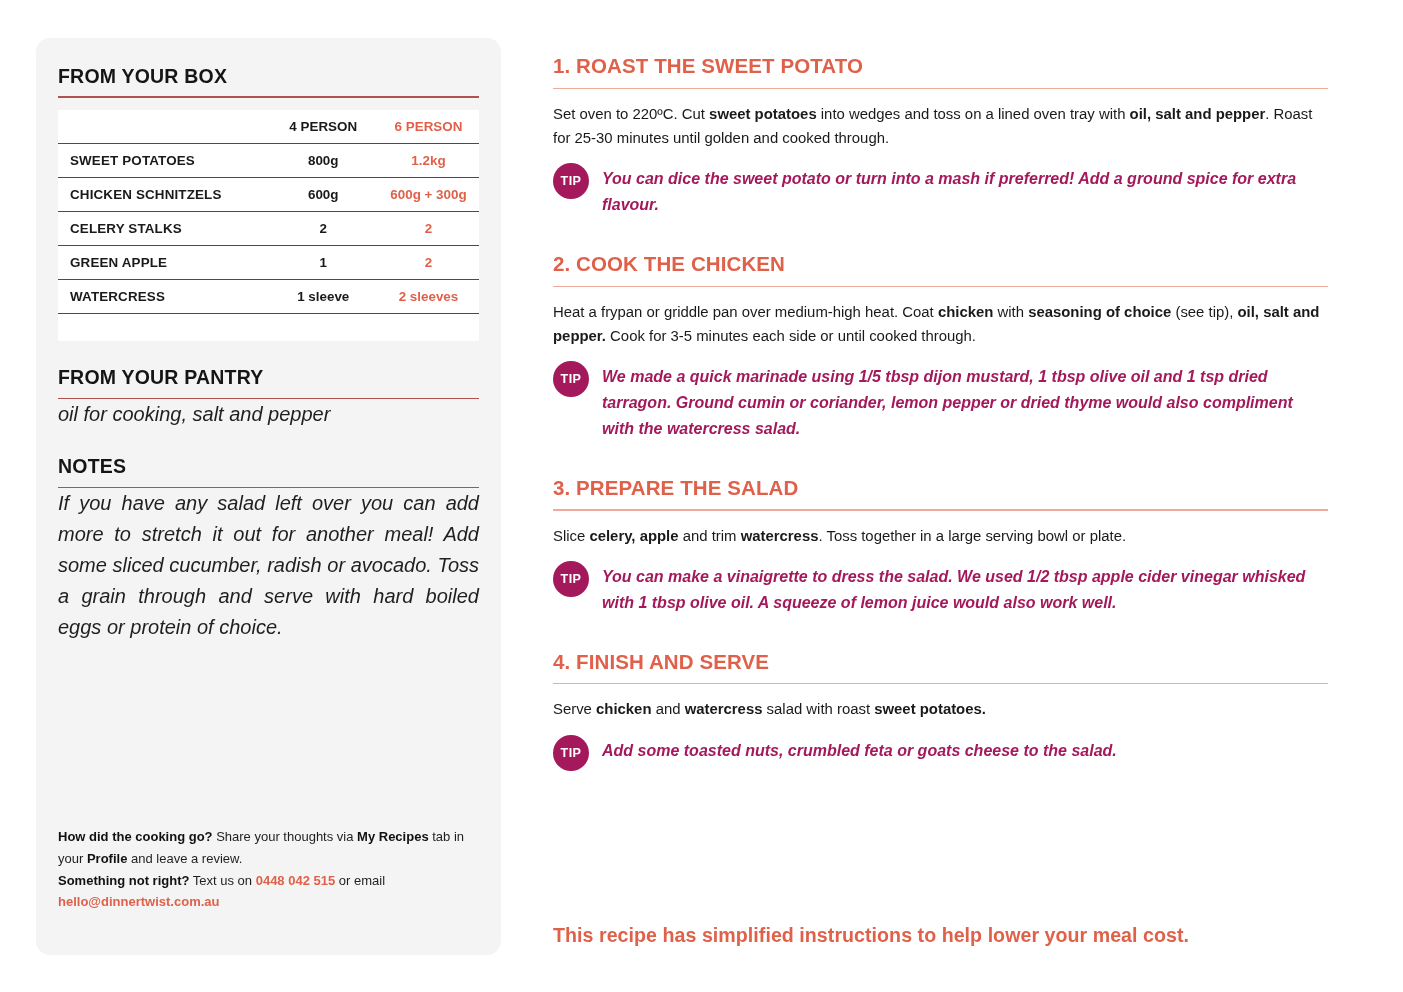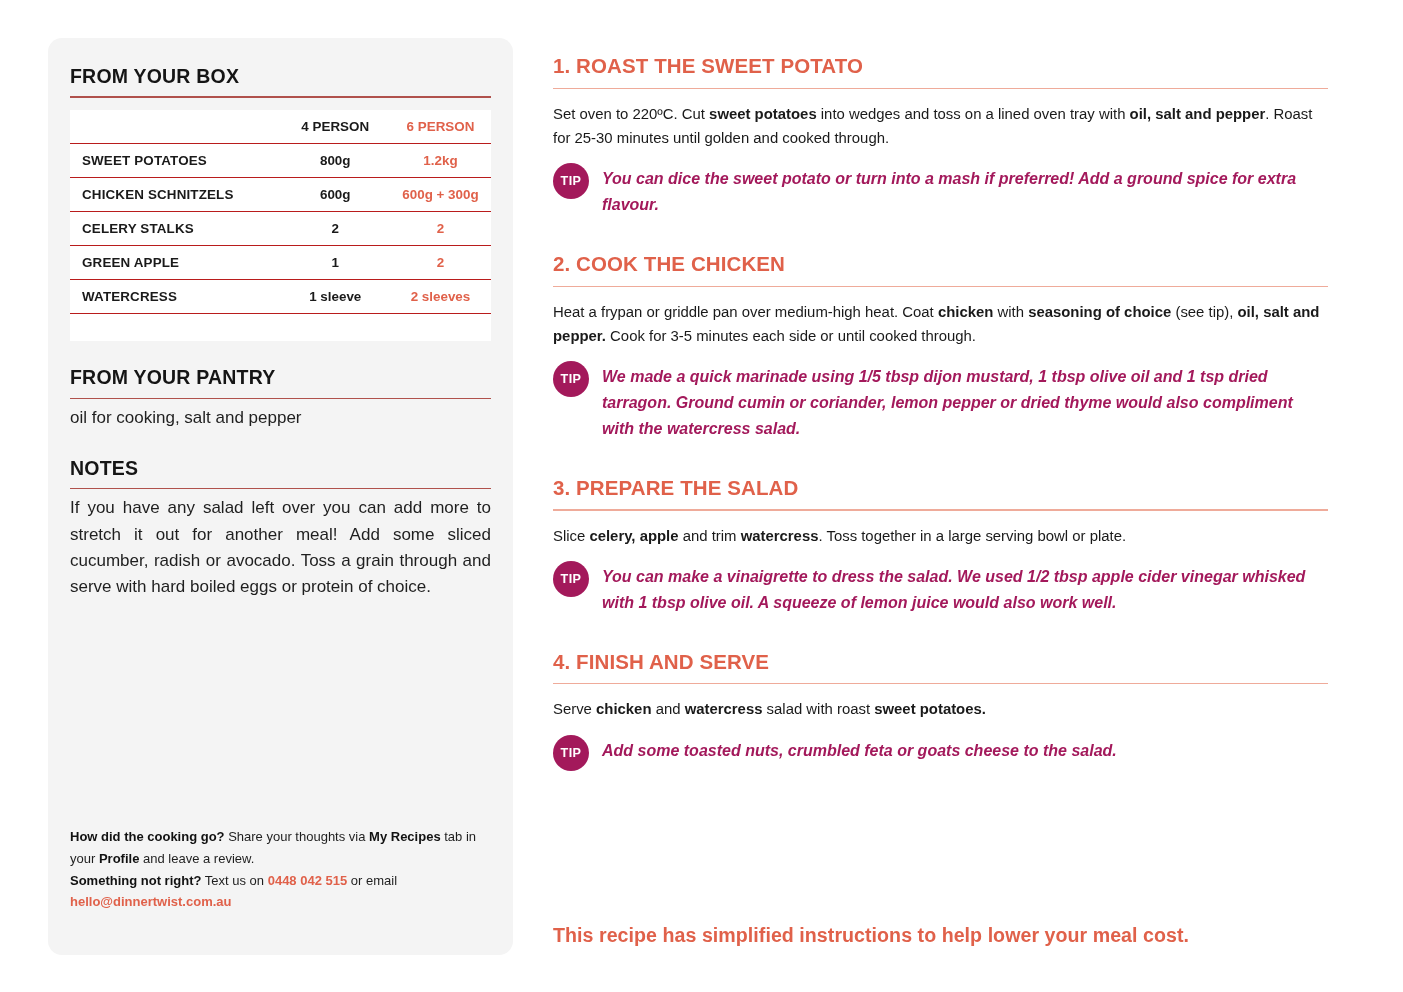--- a/index.html
+++ b/index.html
@@ -16,21 +16,21 @@
     position: relative;
     width: 1403px;
     height: 992px;
     background: #ffffff;
     overflow: hidden;
   }
 
   
   #left-panel {
     position: absolute;
-    left: 48px;
+    left: 36px;
     top: 38px;
     width: 465px;
     height: 917px;
     background: #f4f4f4;
     border-radius: 14px;
     padding: 28px 22px 0 22px;
   }
 
   .panel-heading {
     font-size: 19.5px;
@@ -71,24 +71,25 @@
   .cell-four { font-weight: bold; color: #1a1a1a; }
   .cell-six  { font-weight: bold; color: #e0614a; }
   th.col-four { color: #1a1a1a; }
   th.col-six  { color: #e0614a; }
   .spacer-row td { height: 28px; padding: 0 !important; }
 
   .section-gap-1 { margin-top: 26px; }
   .section-gap-2 { margin-top: 26px; }
 
   .panel-body {
-    font-size: 17px;
+    font-size: 20px;
     color: #1f1f1f;
     line-height: 1.55;
-    margin-top: 6px;
+    margin-top: 0;
+    font-style: italic;
   }
   .panel-body.justified { text-align: justify; }
 
   
   #panel-footer {
     position: absolute;
     left: 22px;
     right: 22px;
     top: 788px;
     font-size: 13px;

